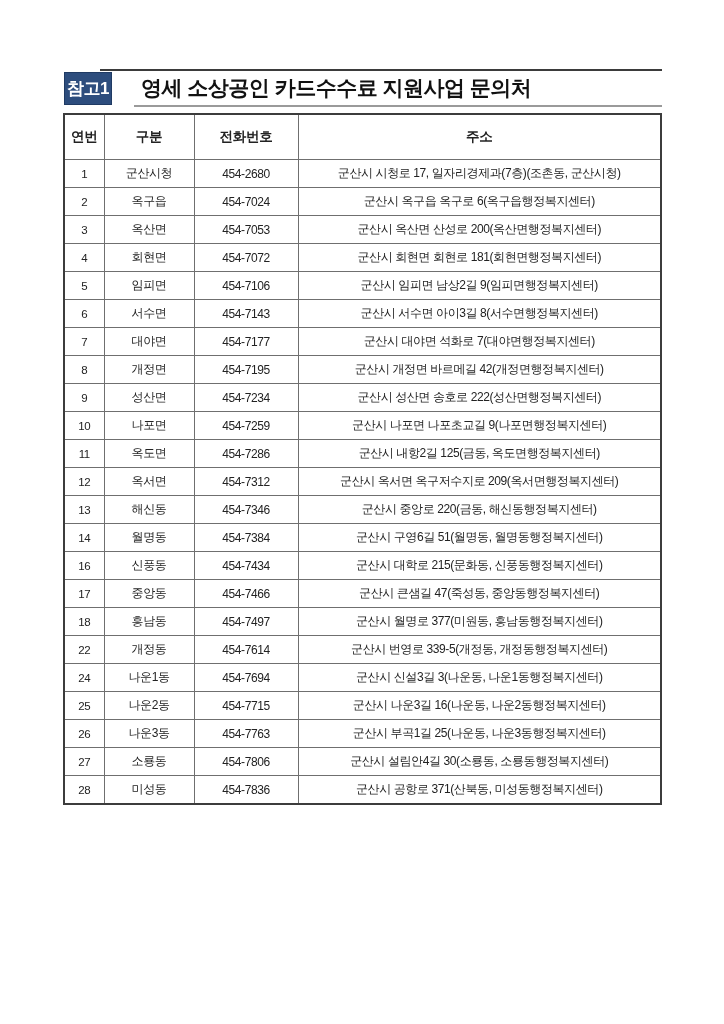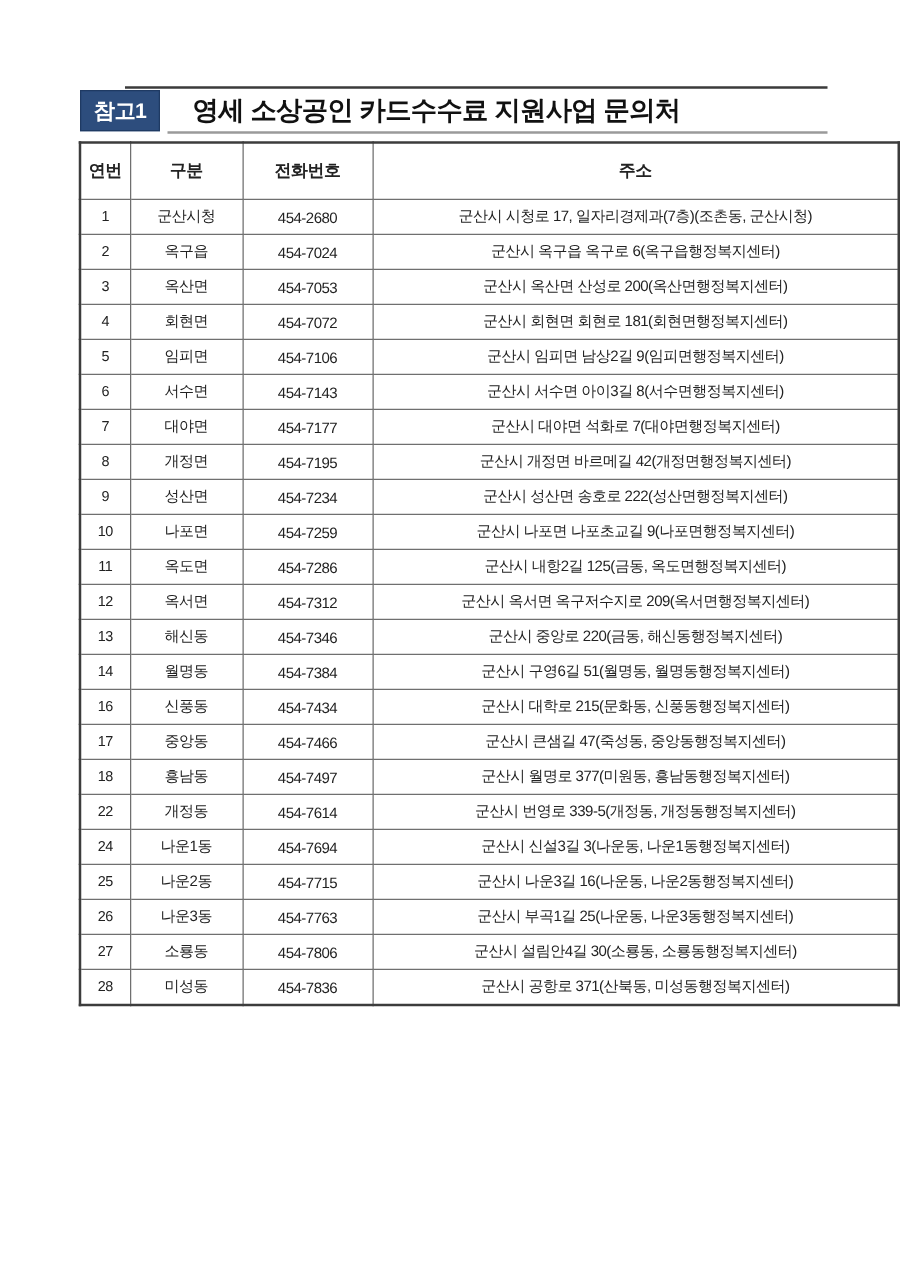--- a/index.html
+++ b/index.html
@@ -21,36 +21,36 @@
     left: 100px;
     top: 69px;
     width: 562px;
     height: 2px;
     background: #3b3b3b;
   }
   .badge {
     position: absolute;
     left: 64px;
     top: 72px;
-    width: 64px;
+    width: 48px;
     height: 33px;
     background: #2d4d7d;
     border: 1px solid #1f3a63;
     box-sizing: border-box;
     color: #ffffff;
     font-size: 17px;
     font-weight: bold;
     display: flex;
     align-items: center;
     justify-content: center;
     letter-spacing: -0.5px;
   }
   .doc-title {
     position: absolute;
-    left: 154px;
+    left: 141px;
     top: 71px;
     width: 515px;
     height: 33px;
     display: flex;
     align-items: center;
     font-size: 21px;
     font-weight: bold;
     color: #111111;
     letter-spacing: -0.5px;
     white-space: nowrap;
@@ -61,21 +61,21 @@
     top: 105px;
     width: 528px;
     height: 2px;
     background: #9a9a9a;
   }
   
   table.contact-table {
     position: absolute;
     left: 63px;
     top: 113px;
-    width: 657px;
+    width: 599px;
     border-collapse: collapse;
     table-layout: fixed;
     border: 2px solid #3c3c3c;
   }
   .contact-table th,
   .contact-table td {
     border: 1px solid #6f6f6f;
     text-align: center;
     vertical-align: middle;
     color: #222222;

